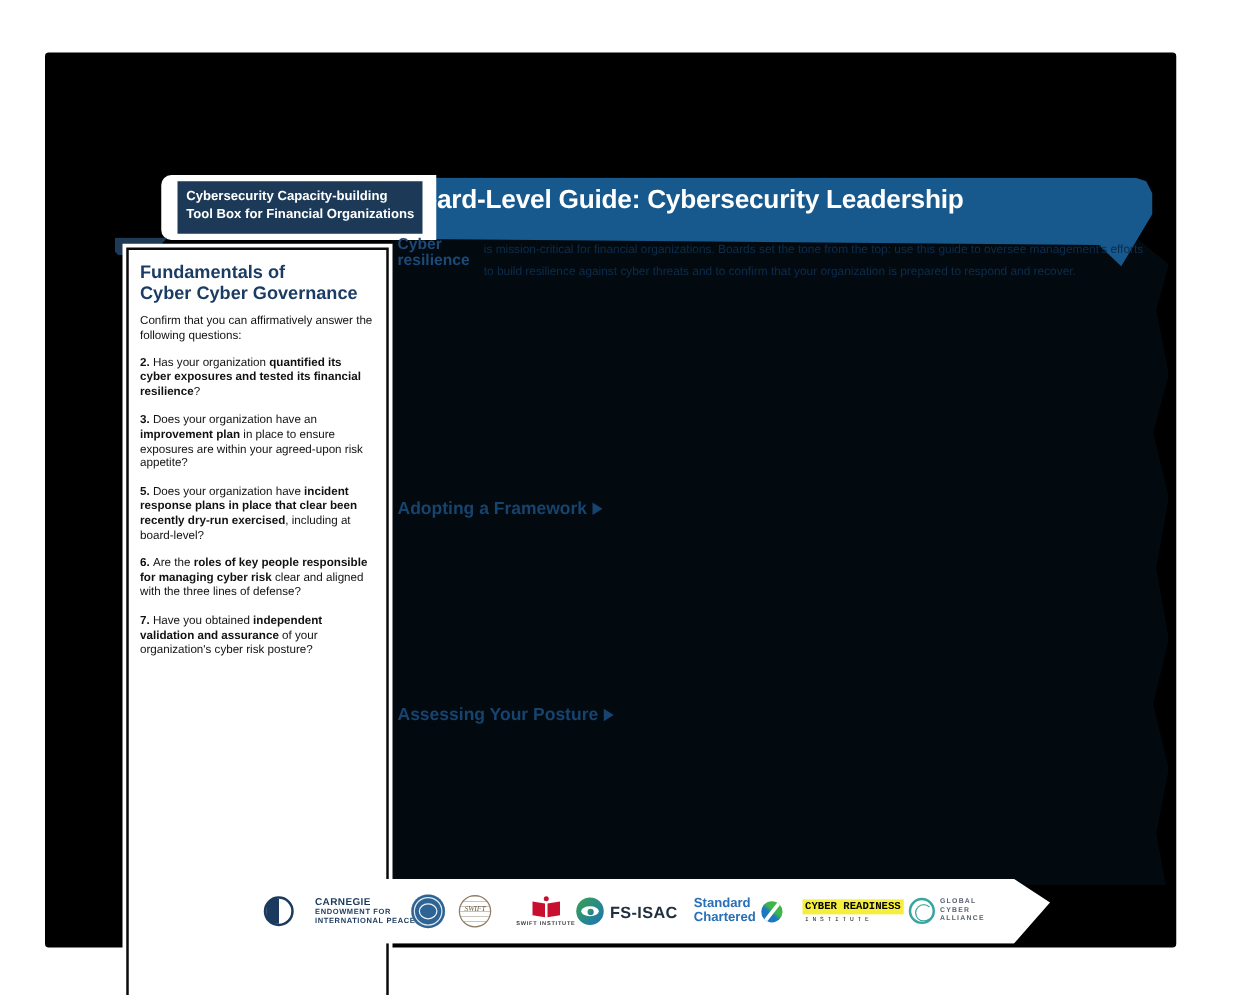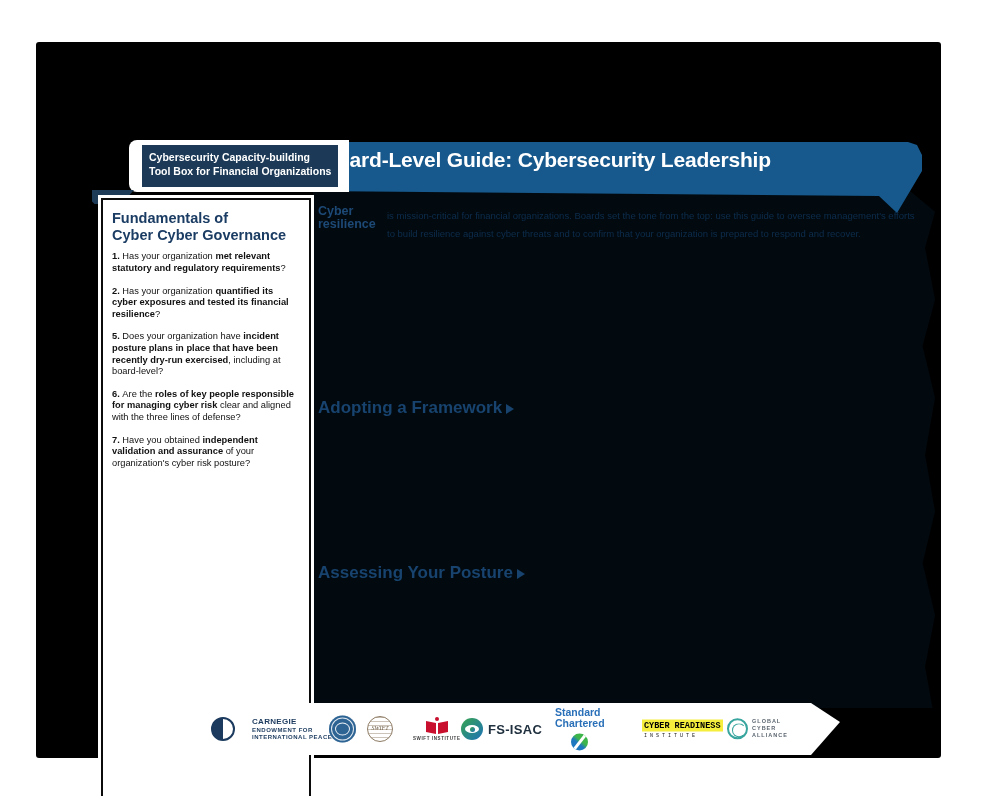--- a/index.html
+++ b/index.html
@@ -19,24 +19,24 @@
   .label-fold{position:absolute;left:92px;top:190px;width:42px;height:14px;background:#1d3a57;
     clip-path:polygon(0 0,100% 0,70% 100%,6% 100%,0 82%);}
   
   .sidebar{position:absolute;left:101px;top:198px;width:210px;height:636px;background:#ffffff;border:2px solid #0b0b0b;
     box-shadow:0 0 0 3px #ffffff;box-sizing:border-box;padding:10px 9px 8px 9px;color:#111111;}
   .sidebar h2{margin:0 0 8px 0;font-size:14.5px;line-height:1.15;color:#1b3c63;font-weight:bold;}
   .sidebar .intro{font-size:9.3px;line-height:1.25;margin:0 0 10px 0;}
   .sidebar p.q{font-size:9.3px;line-height:1.25;margin:0 0 11px 0;}
   .sidebar p.q b{font-weight:bold;}
   
-  .main-intro{position:absolute;left:318px;top:205px;width:602px;}
+  .main-intro{position:absolute;left:318px;top:189px;width:602px;}
   .main-intro .lead{float:left;width:62px;margin-right:7px;font-size:12.5px;font-weight:bold;color:#1d4976;line-height:1.05;}
   .main-intro .body{font-size:9.5px;color:#0d2d4d;line-height:1.3;text-align:right;}
-  .section-head{position:absolute;font-size:17px;font-weight:bold;color:#17436e;white-space:nowrap;}
+  .section-head{position:absolute;font-size:14px;font-weight:bold;color:#17436e;white-space:nowrap;}
   .section-head::after{content:"";display:inline-block;margin-left:4px;vertical-align:-1px;
     border-left:8px solid #17436e;border-top:5px solid transparent;border-bottom:5px solid transparent;}
   .sec-1{left:318px;top:398px;}
   .sec-2{left:318px;top:563px;}
   
   .ribbon{position:absolute;left:171px;top:703px;width:669px;height:52px;background:#ffffff;
     clip-path:polygon(0 26px,26px 0,640px 0,669px 19px,640px 52px,26px 52px);}
   .logo{position:absolute;top:50%;transform:translateY(-50%);display:flex;align-items:center;}
   
   .lg-carnegie{left:40px;gap:17px;}
@@ -65,21 +65,21 @@
   .book .pg.right{right:0;transform:skewY(-10deg);}
   .swiftinst-label{font-size:4.5px;font-weight:bold;letter-spacing:.6px;color:#3a3a3a;margin-top:2px;}
   
   .lg-fsisac{left:290px;gap:5px;}
   .fsisac-eye{width:22px;height:22px;border-radius:50%;background:linear-gradient(135deg,#37a44f,#1e72b8);position:relative;}
   .fsisac-eye::before{content:"";position:absolute;left:4px;top:7px;width:14px;height:8px;background:#ffffff;border-radius:50%;}
   .fsisac-eye::after{content:"";position:absolute;left:8.5px;top:8.5px;width:5px;height:5px;border-radius:50%;
     background:linear-gradient(135deg,#37a44f,#1e72b8);}
   .fsisac-text{font-size:13px;font-weight:800;color:#20303e;letter-spacing:.3px;}
   
-  .lg-sc{left:384px;gap:4px;flex-direction:column;}
+  .lg-sc{left:384px;gap:4px;}
   .sc-text{color:#2a70b8;font-size:10.5px;font-weight:600;line-height:1.05;text-align:left;}
   .sc-mark{width:17px;height:17px;border-radius:50%;background:linear-gradient(40deg,#1e78bf 42%,#3db54a 58%);position:relative;overflow:hidden;}
   .sc-mark::after{content:"";position:absolute;left:7px;top:-3px;width:3px;height:24px;background:#ffffff;transform:rotate(38deg);}
   
   .lg-cri{left:471px;flex-direction:column;align-items:flex-start;gap:1px;}
   .cri-top{background:#f6ee3d;font-family:"Liberation Mono",monospace;font-weight:bold;font-size:8.5px;color:#000;padding:1px 2px;}
   .cri-bottom{font-family:"Liberation Mono",monospace;font-size:5px;letter-spacing:3px;color:#222;padding-left:2px;}
   
   .lg-gca{left:556px;gap:4px;}
   .gca-mark{width:21px;height:21px;border-radius:50%;border:2px solid #38a59e;box-sizing:border-box;position:relative;}
@@ -103,24 +103,25 @@
 <div class="label-box">
   <div class="label-inner">
     <div>Cybersecurity Capacity-building</div>
     <div>Tool Box for Financial Organizations</div>
   </div>
 </div>
 <div class="label-fold"></div>
 
 <div class="sidebar">
   <h2><span>Fundamentals of</span><br><span>Cyber Cyber Governance</span></h2>
+  <p class="intro">Confirm that you can affirmatively answer the following questions:</p>
   <div>
-      <p class="q"><b>1. </b><span>Has your organization </span><b>met relevant statutory and regulatory requirements</b><span>?</span></p>
       <p class="q"><b>2. </b><span>Has your organization </span><b>quantified its cyber exposures and tested its financial resilience</b><span>?</span></p>
-      <p class="q"><b>5. </b><span>Does your organization have </span><b>incident posture plans in place that have been recently dry-run exercised</b><span>, including at board-level?</span></p>
+      <p class="q"><b>3. </b><span>Does your organization have an </span><b>improvement plan</b><span> in place to ensure exposures are within your agreed-upon risk appetite?</span></p>
+      <p class="q"><b>5. </b><span>Does your organization have </span><b>incident response plans in place that clear been recently dry-run exercised</b><span>, including at board-level?</span></p>
       <p class="q"><b>6. </b><span>Are the </span><b>roles of key people responsible for managing cyber risk</b><span> clear and aligned with the three lines of defense?</span></p>
       <p class="q"><b>7. </b><span>Have you obtained </span><b>independent validation and assurance</b><span> of your organization's cyber risk posture?</span></p>
     </div>
 </div>
 
 <div class="main-intro">
   <span class="lead">Cyber resilience</span>
   <span class="body">is mission-critical for financial organizations. Boards set the tone from the top: use this guide to oversee management's efforts to build resilience against cyber threats and to confirm that your organization is prepared to respond and recover.</span>
 </div>
 <div class="section-head sec-1">Adopting a Framework</div>

